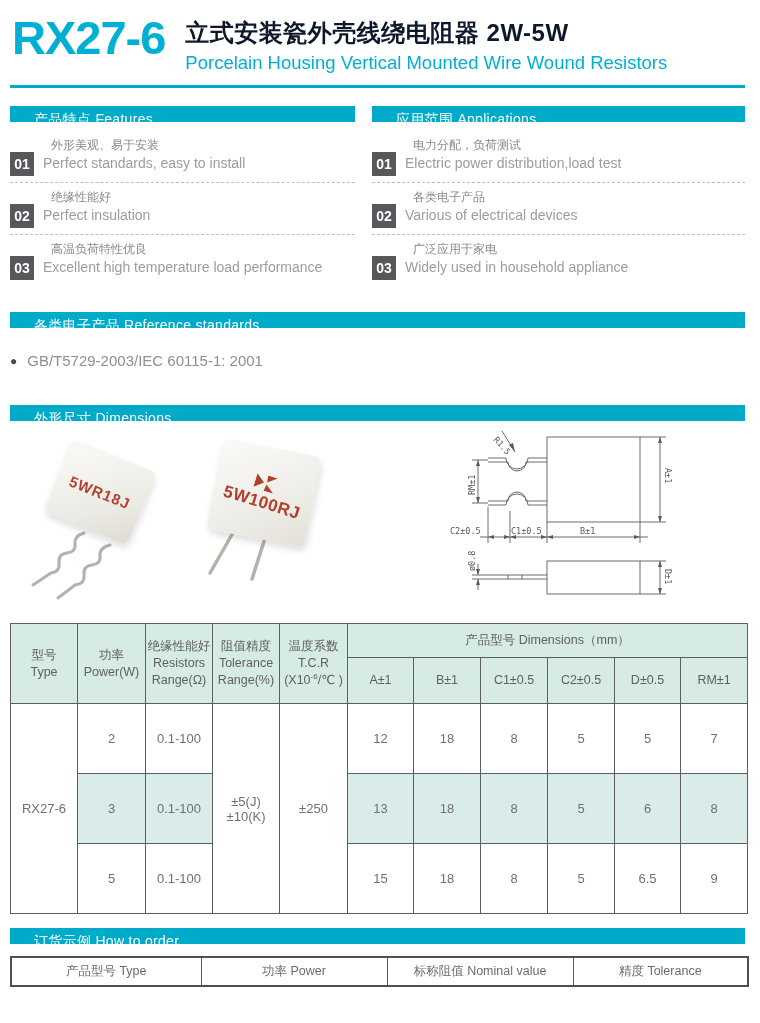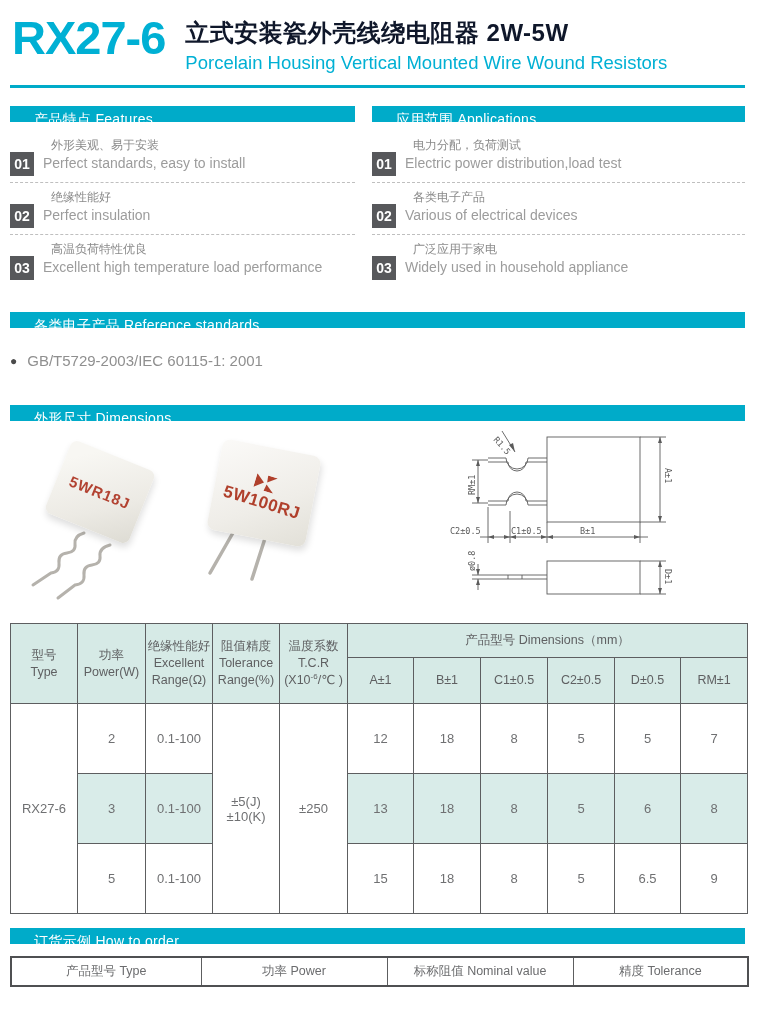--- a/index.html
+++ b/index.html
@@ -253,21 +253,21 @@
       <th rowspan="2">
         <div>型号</div>
             <div>Type</div>
       </th>
       <th rowspan="2">
         <div>功率</div>
             <div>Power(W)</div>
       </th>
       <th rowspan="2">
         <div>绝缘性能好</div>
-            <div>Excellent</div>
+            <div>Resistors</div>
             <div>Range(Ω)</div>
       </th>
       <th rowspan="2">
         <div>阻值精度</div>
             <div>Tolerance</div>
             <div>Range(%)</div>
       </th>
       <th rowspan="2">
         <div>温度系数</div>
             <div>T.C.R</div>

